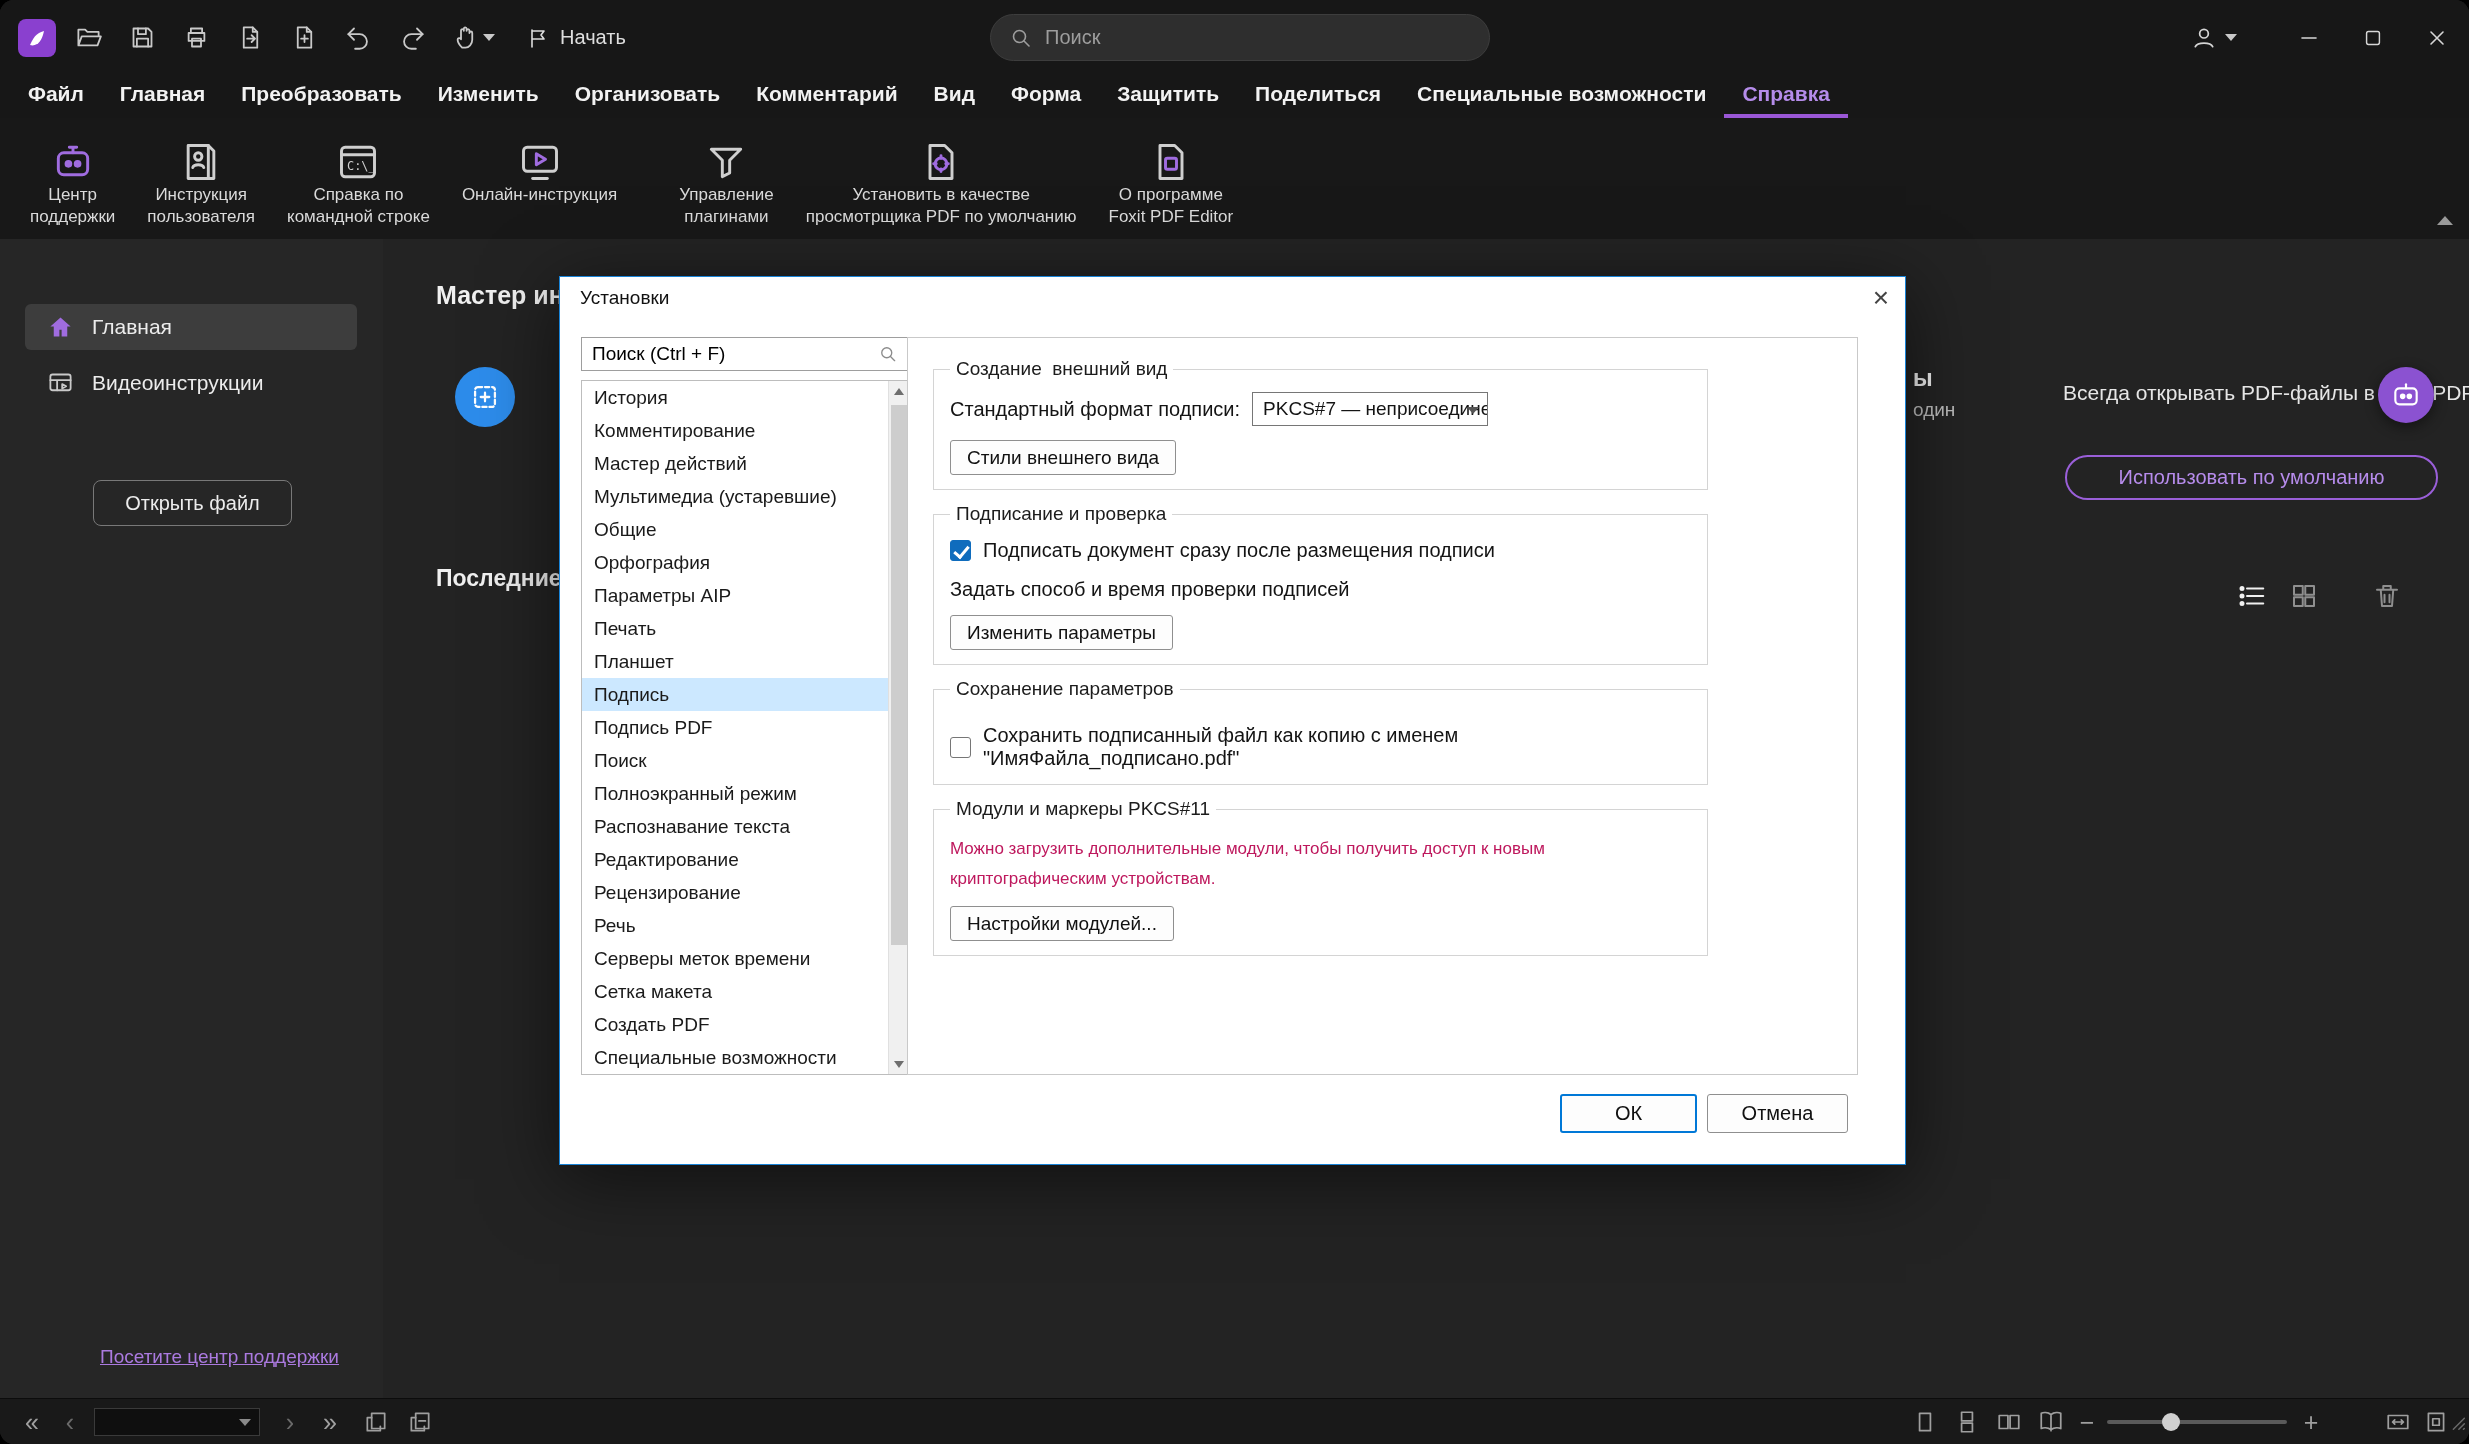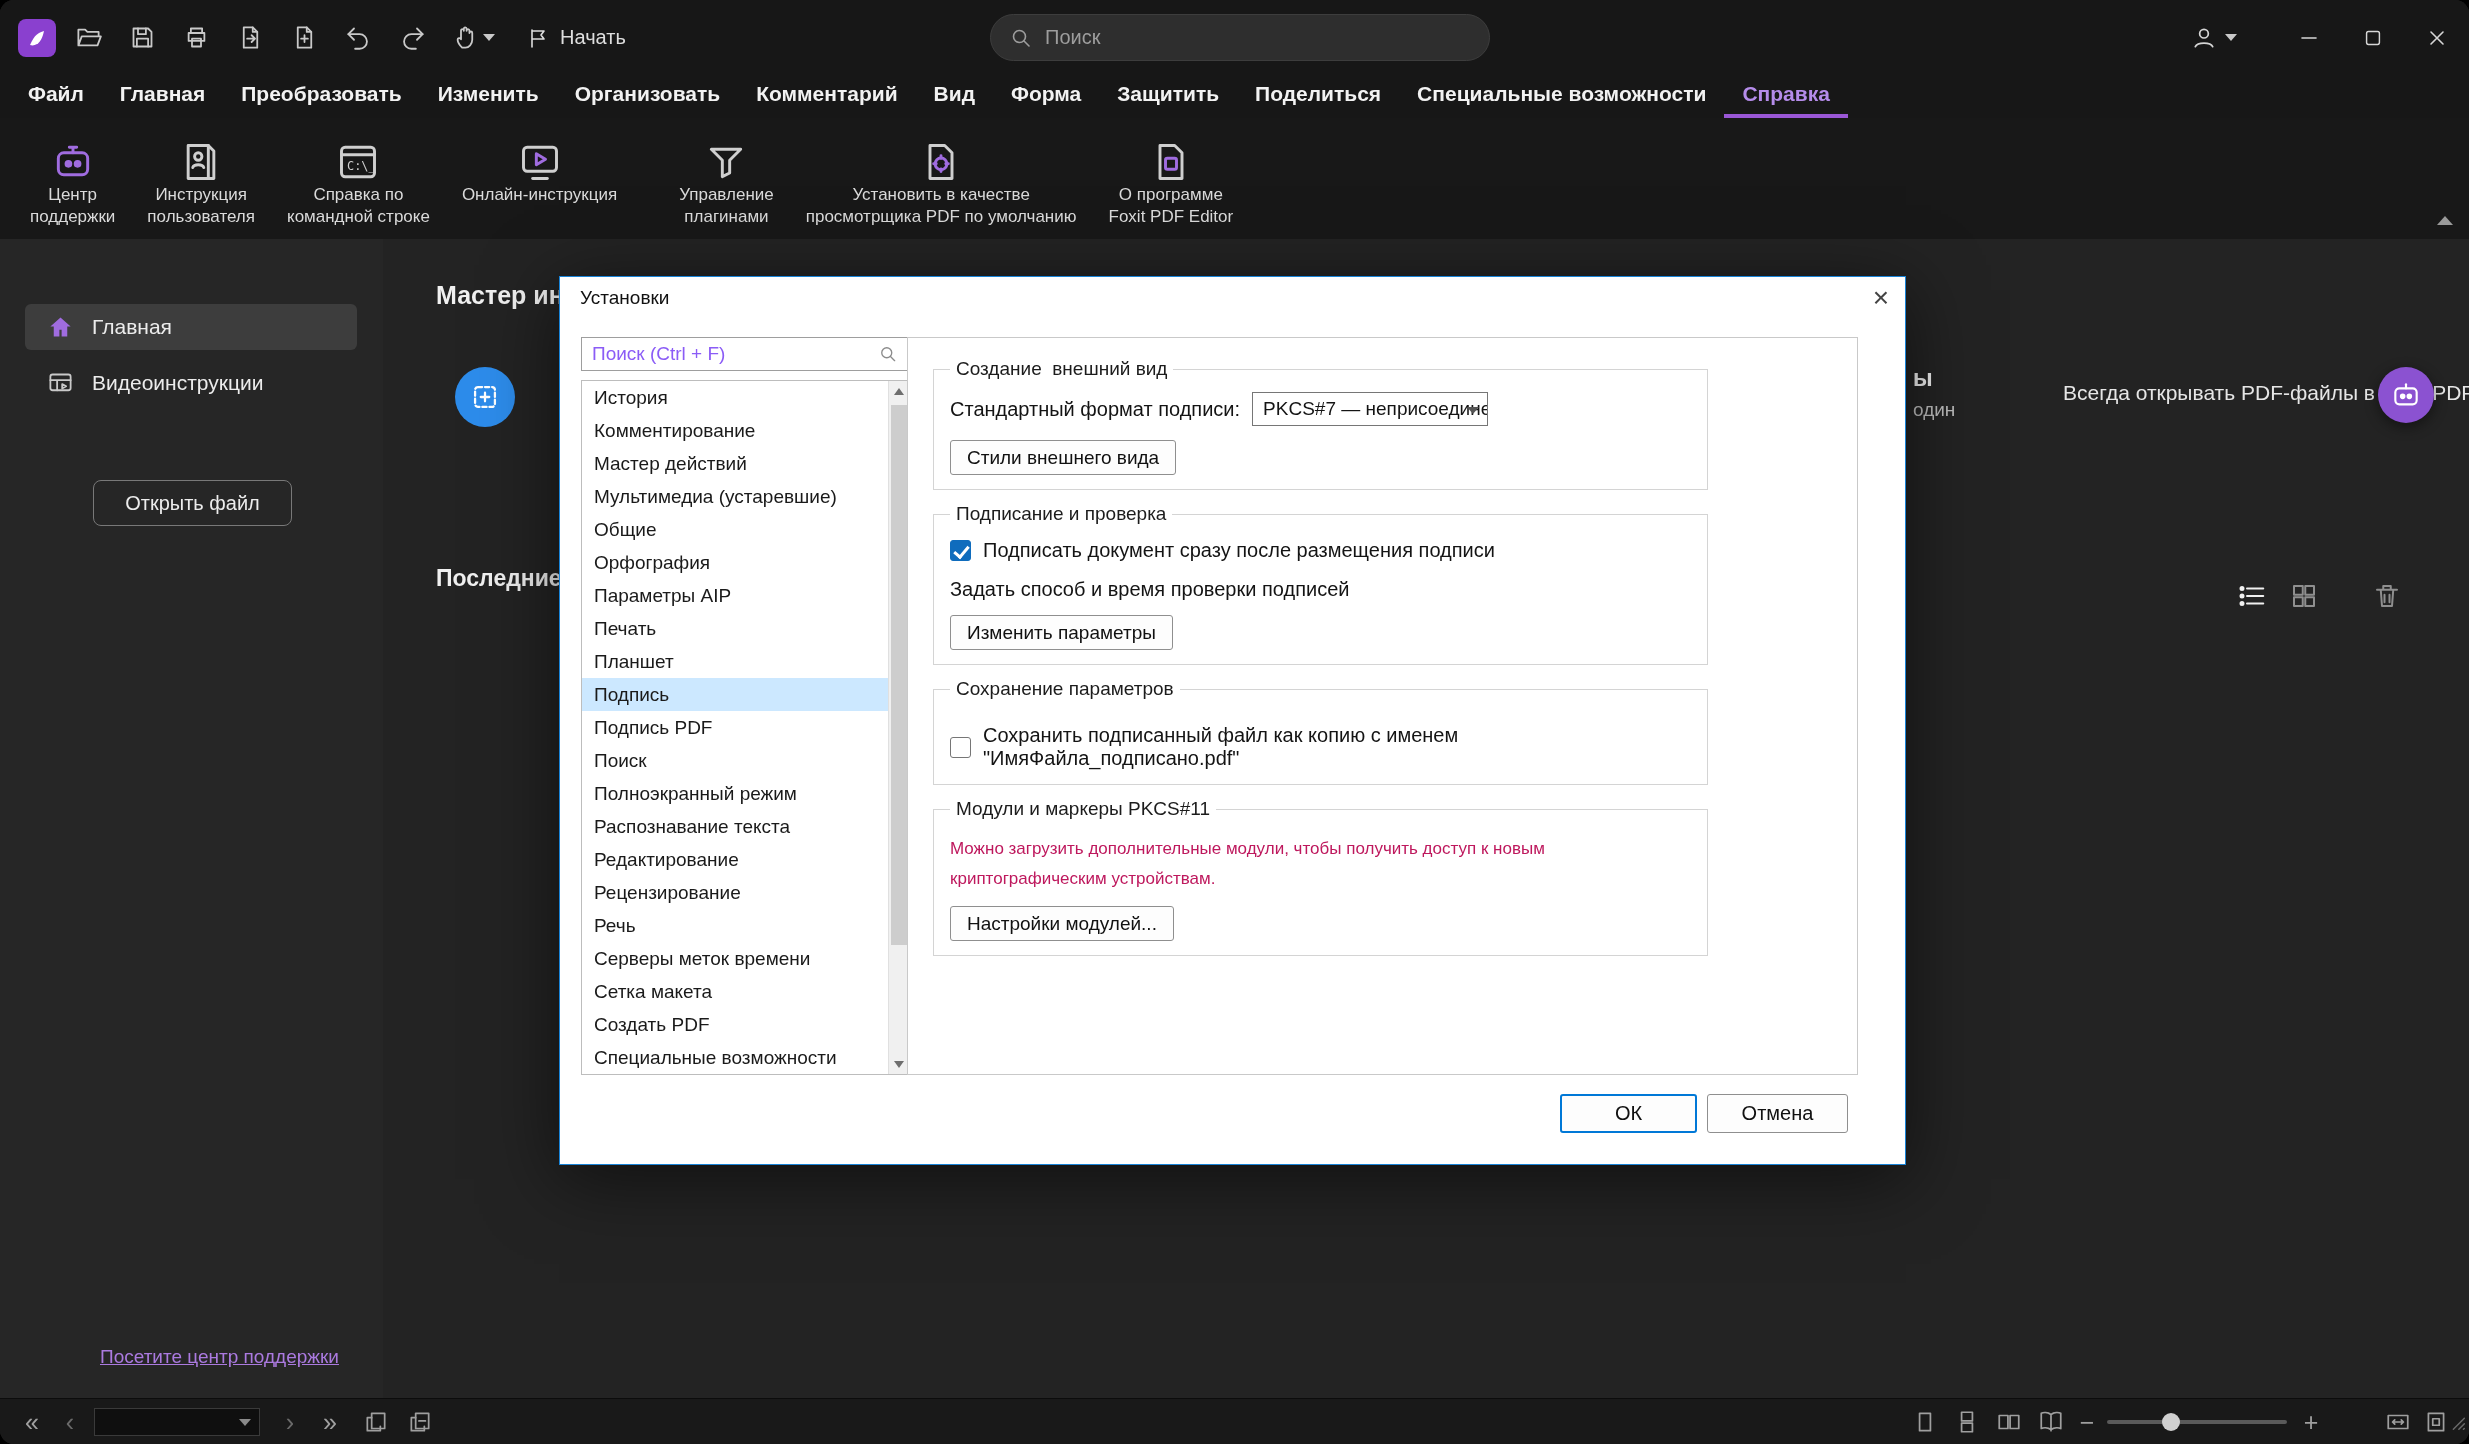--- a/index.html
+++ b/index.html
@@ -60,21 +60,21 @@
   .sb svg{width:26px;height:26px}
   .page-box{position:absolute;left:94px;top:9px;width:166px;height:28px;background:#0f0f0f;border:1px solid #3a3a3a;display:flex;align-items:center;justify-content:flex-end;padding-right:8px}
   .zoom-track{position:absolute;left:2107px;top:21px;width:180px;height:4px;background:#5a5a5a;border-radius:2px}
   .zoom-thumb{position:absolute;left:2162px;top:14px;width:18px;height:18px;border-radius:50%;background:#d0d0d0}
 
   
   .dialog{position:absolute;left:559px;top:276px;width:1347px;height:889px;background:#fff;border:1px solid #1883d7;
     box-shadow:0 14px 70px rgba(0,0,0,.55);color:#141414;z-index:10;font-size:20px}
   .dlg-title{position:absolute;top:0;left:0;right:0;height:42px;display:flex;align-items:center;padding-left:20px;font-size:19px;color:#111}
   .dlg-close{position:absolute;right:6px;top:3px;width:36px;height:36px;display:flex;align-items:center;justify-content:center;font-size:28px;color:#444}
-  .dlg-search{position:absolute;left:21px;top:60px;width:328px;height:34px;border:1px solid #9e9e9e;display:flex;align-items:center;padding:0 10px;color:#8b5cf6;font-size:19px}
+  .dlg-search{position:absolute;left:21px;top:60px;width:328px;height:34px;border:1px solid #9e9e9e;display:flex;align-items:center;padding:0 10px;color:#000000;font-size:19px}
   .dlg-search svg{width:20px;height:20px;margin-left:auto;color:#8b8b8b}
   .cat-list{position:absolute;left:21px;top:103px;width:328px;height:695px;border:1px solid #bdbdbd;background:#fff;overflow:hidden}
   .cat{height:33px;line-height:33px;padding-left:12px;font-size:19px;color:#1a1a1a;width:calc(100% - 20px);white-space:nowrap;overflow:hidden}
   .cat.selected{background:#cce8ff}
   .vscroll{position:absolute;right:0;top:0;width:20px;height:100%;background:#f0f0f0;border-left:1px solid #e0e0e0}
   .varrow{position:absolute;left:0;width:20px;height:20px;display:flex;align-items:center;justify-content:center}
   .vtri-up{width:0;height:0;border-left:5px solid transparent;border-right:5px solid transparent;border-bottom:7px solid #6e6e6e}
   .vtri-dn{width:0;height:0;border-left:5px solid transparent;border-right:5px solid transparent;border-top:7px solid #6e6e6e}
   .vthumb{position:absolute;left:2px;width:16px;top:24px;height:540px;background:#cdcdcd}
   .dlg-right{position:absolute;left:347px;top:60px;width:951px;height:738px;border:1px solid #c9c9c9;background:#fff;padding:4px 0 0 25px}
@@ -317,20 +317,21 @@
 
       <div class="always-text">Всегда открывать PDF-файлы в Foxit PDF Editor</div>
       <div class="float-bot">
         <svg class="svgi" viewBox="0 0 24 24">
             <rect x="4" y="7" width="16" height="12" rx="3"></rect>
             <circle cx="9.5" cy="13" r="1.3" fill="currentColor"></circle>
             <circle cx="14.5" cy="13" r="1.3" fill="currentColor"></circle>
             <path d="M12 7V4"></path>
           </svg>
       </div>
+      <button class="default-btn">Использовать по умолчанию</button>
 
       <div class="viewico" style="left:1850px;top:338px;color:#f0f0f0">
         <svg class="svgi" viewBox="0 0 24 24">
             <path d="M8 6h13M8 12h13M8 18h13"></path>
             <circle cx="4" cy="6" r="1.2" fill="currentColor"></circle>
             <circle cx="4" cy="12" r="1.2" fill="currentColor"></circle>
             <circle cx="4" cy="18" r="1.2" fill="currentColor"></circle>
           </svg>
       </div>
       <div class="viewico" style="left:1902px;top:338px;color:#8f8f8f">

